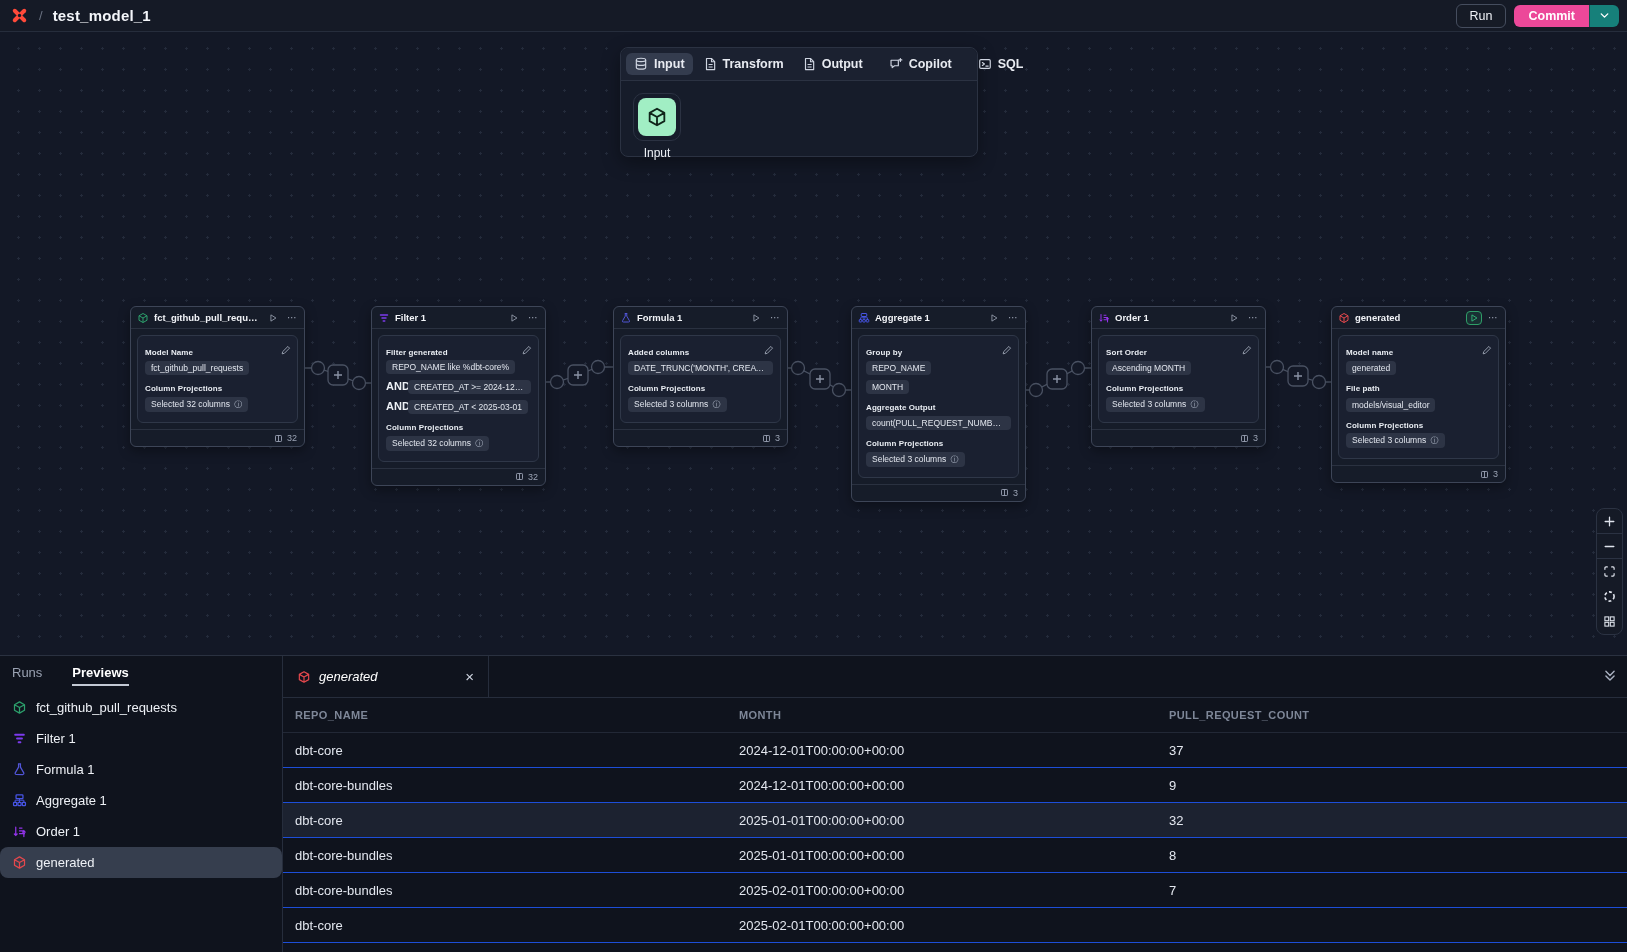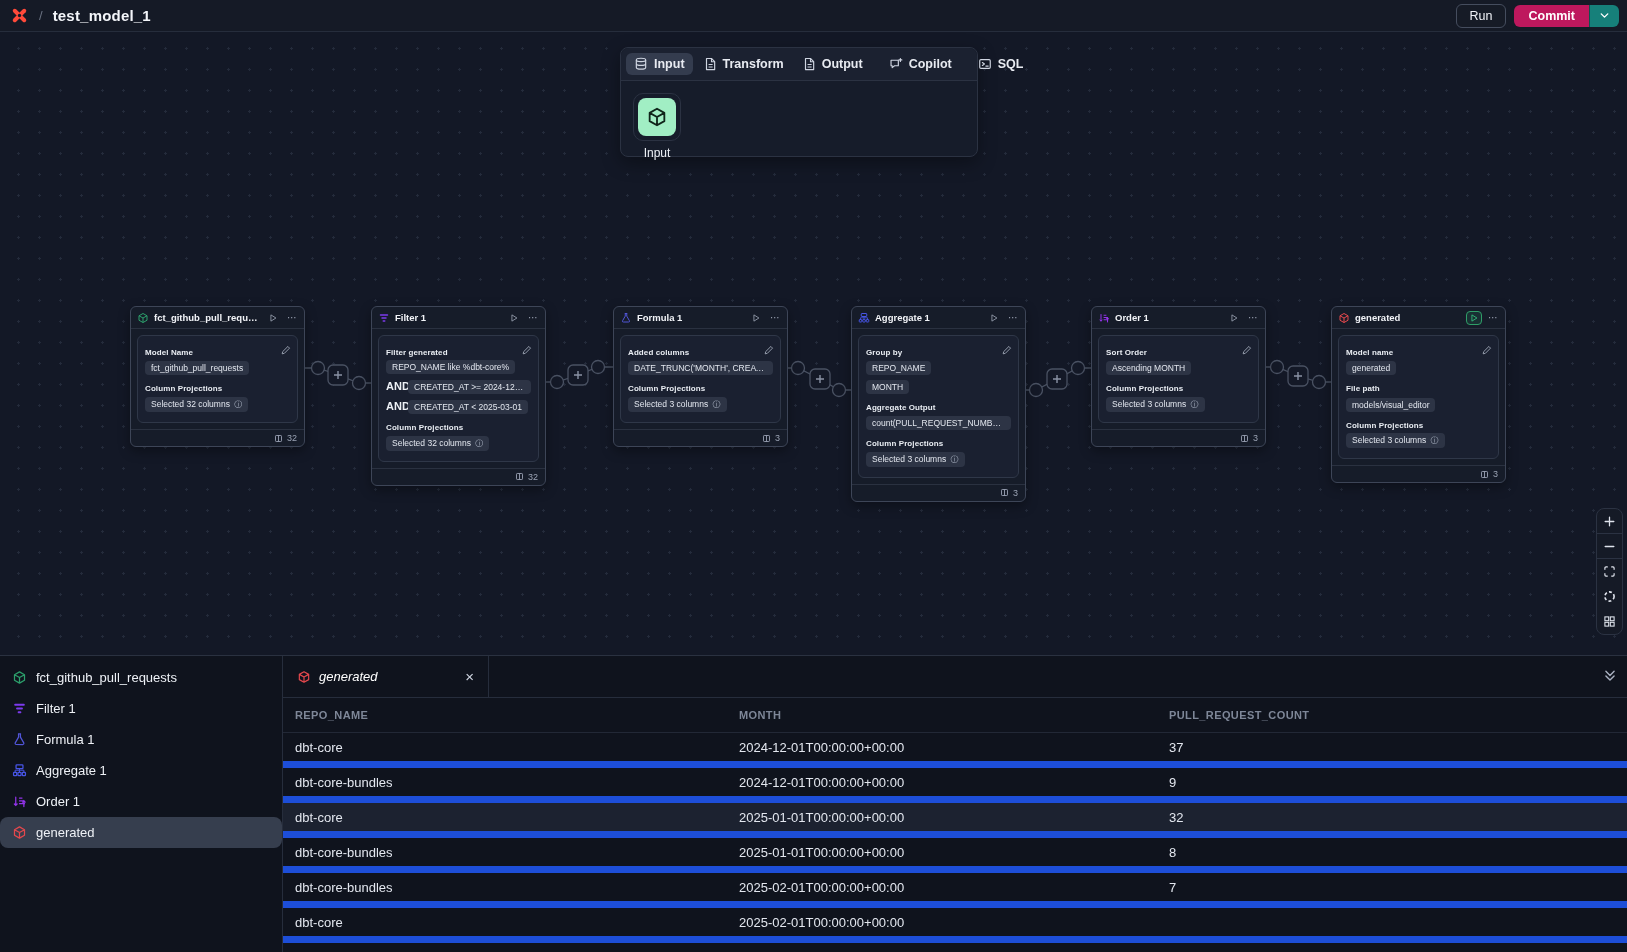--- a/index.html
+++ b/index.html
@@ -9,21 +9,21 @@
   
   .topbar { height:32px; background:#151a26; border-bottom:1px solid #262d3c;
             display:flex; align-items:center; justify-content:space-between; padding:0 8px 0 10px; }
   .brand { display:flex; align-items:center; gap:10px; }
   .bc-sep { color:#6b7383; font-size:13px; }
   .page-title { font-size:15px; font-weight:700; color:#f4f6fa; letter-spacing:.2px; }
   .topbar-actions { display:flex; align-items:center; gap:8px; }
   .run-btn { background:#161b26; border:1px solid #454d5e; color:#f0f2f7; font-size:12.5px;
              padding:4px 13px; border-radius:6px; cursor:pointer; font-family:inherit; }
   .commit-group { display:flex; }
-  .commit-btn { background:#be185d; border:none; color:#fff; font-size:12.5px; font-weight:600;
+  .commit-btn { background:#ec4899; border:none; color:#fff; font-size:12.5px; font-weight:600;
                 padding:4px 14px; border-radius:6px 0 0 6px; cursor:pointer; font-family:inherit; }
   .commit-caret { background:#16807a; border:none; border-left:1px solid rgba(0,0,0,.35); color:#fff;
                   padding:4px 8px; border-radius:0 6px 6px 0; cursor:pointer; display:flex; align-items:center; }
 
   
   .canvas { position:relative; height:623px; background:#131826;
             background-image:radial-gradient(circle,#242b3b 1px,transparent 1.4px);
             background-size:21px 21px; background-position:8px 6px; overflow:hidden; }
   .edges { position:absolute; left:0; top:0; }
 
@@ -98,21 +98,21 @@
   .pv-tab { width:206px; display:flex; align-items:center; gap:8px; padding:0 10px 0 14px;
             border-right:1px solid #262d3c; cursor:pointer; }
   .pv-tab svg { width:14px; height:14px; flex:none; }
   .pv-tab-label { flex:1; font-size:13px; font-style:italic; color:#fff; }
   .pv-close { color:#cfd5e1; font-size:15px; cursor:pointer; padding:0 4px; }
   .pv-collapse { position:absolute; right:10px; top:12px; cursor:pointer; }
   .pv-collapse svg { width:14px; height:16px; stroke:#aab2c2; fill:none; }
   .pv-grid { display:grid; grid-template-columns:444px 430px 1fr; align-items:center; padding-left:12px; }
   .pv-thead { height:35px; border-bottom:1px solid #222836; font-size:11px; font-weight:700;
               letter-spacing:.4px; color:#7e8798; }
-  .pv-row { height:35px; border-bottom:7px solid #1d4ed8; font-size:13px; color:#e3e7ef; }
+  .pv-row { height:35px; border-bottom:1px solid #1d4ed8; font-size:13px; color:#e3e7ef; }
   .pv-row.hl { background:#1c2230; }
 </style>
 </head>
 <body>
 
 <svg width="0" height="0" style="position:absolute">
   <defs>
     <g id="i-cube">
         <path d="M12 3 L20 7.5 V16.5 L12 21 L4 16.5 V7.5 Z M4 7.5 L12 12 L20 7.5 M12 12 V21" fill="none" stroke-width="2" stroke-linejoin="round"></path>
       </g>
@@ -513,20 +513,24 @@
       <button class="zc-btn">
           <svg viewBox="0 0 24 24">
             <use href="#i-grid4"></use>
           </svg>
         </button>
     </div>
   </div>
 
   <div class="bottom-panel">
     <aside class="bp-sidebar">
+      <div class="bp-tabs">
+        <span class="bp-tab">Runs</span>
+        <span class="bp-tab active">Previews</span>
+      </div>
       <ul class="bp-list">
         <li class="bp-item">
           <svg viewBox="0 0 24 24" stroke="#2ca06c">
               <use href="#i-cube"></use>
             </svg>
           <span>fct_github_pull_requests</span>
         </li>
         <li class="bp-item">
           <svg viewBox="0 0 24 24" stroke="#7c3aed">
               <use href="#i-filter"></use>

